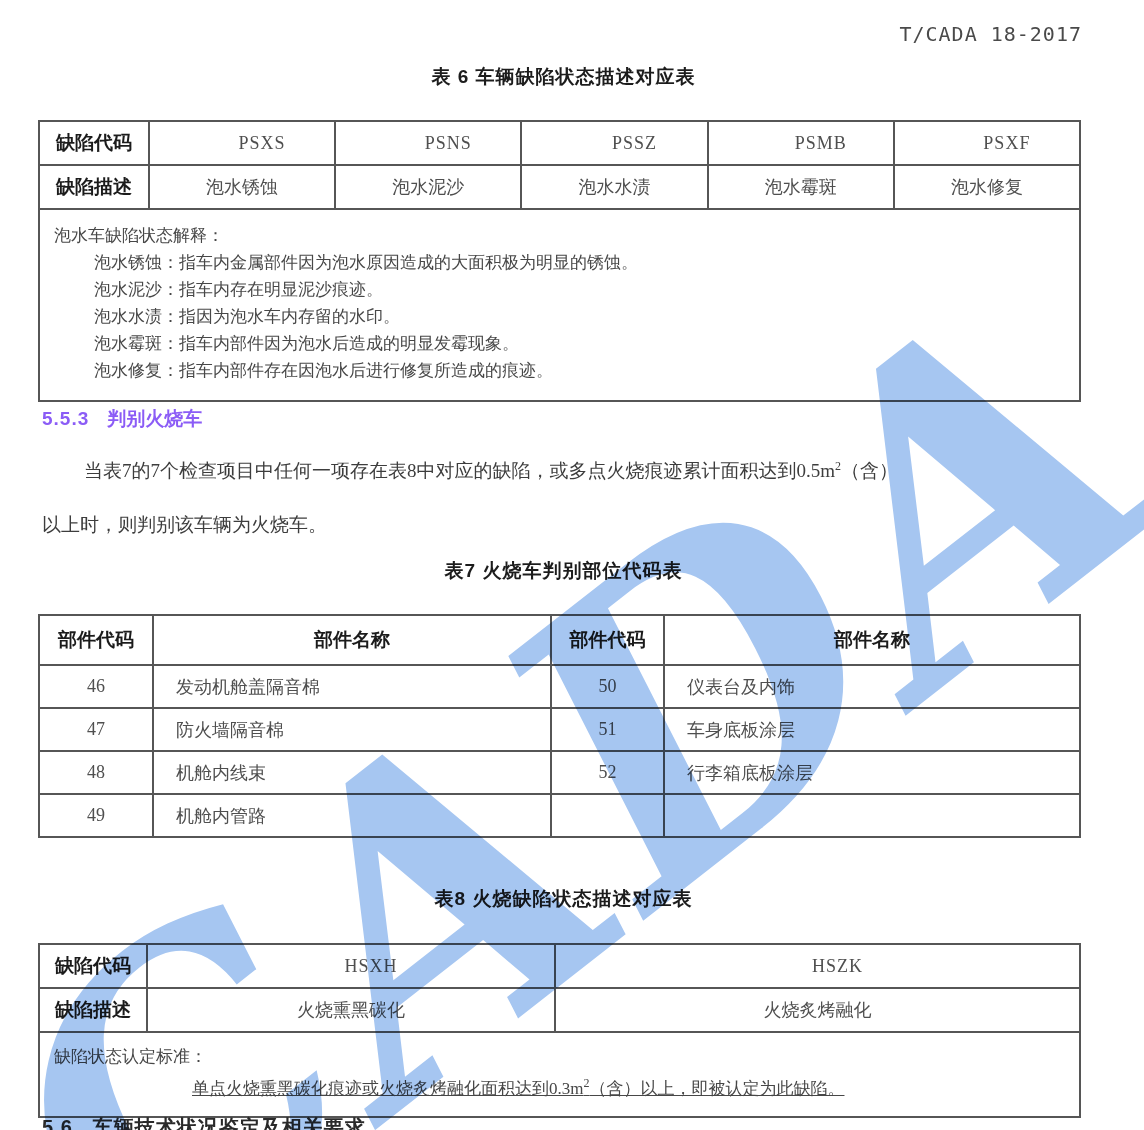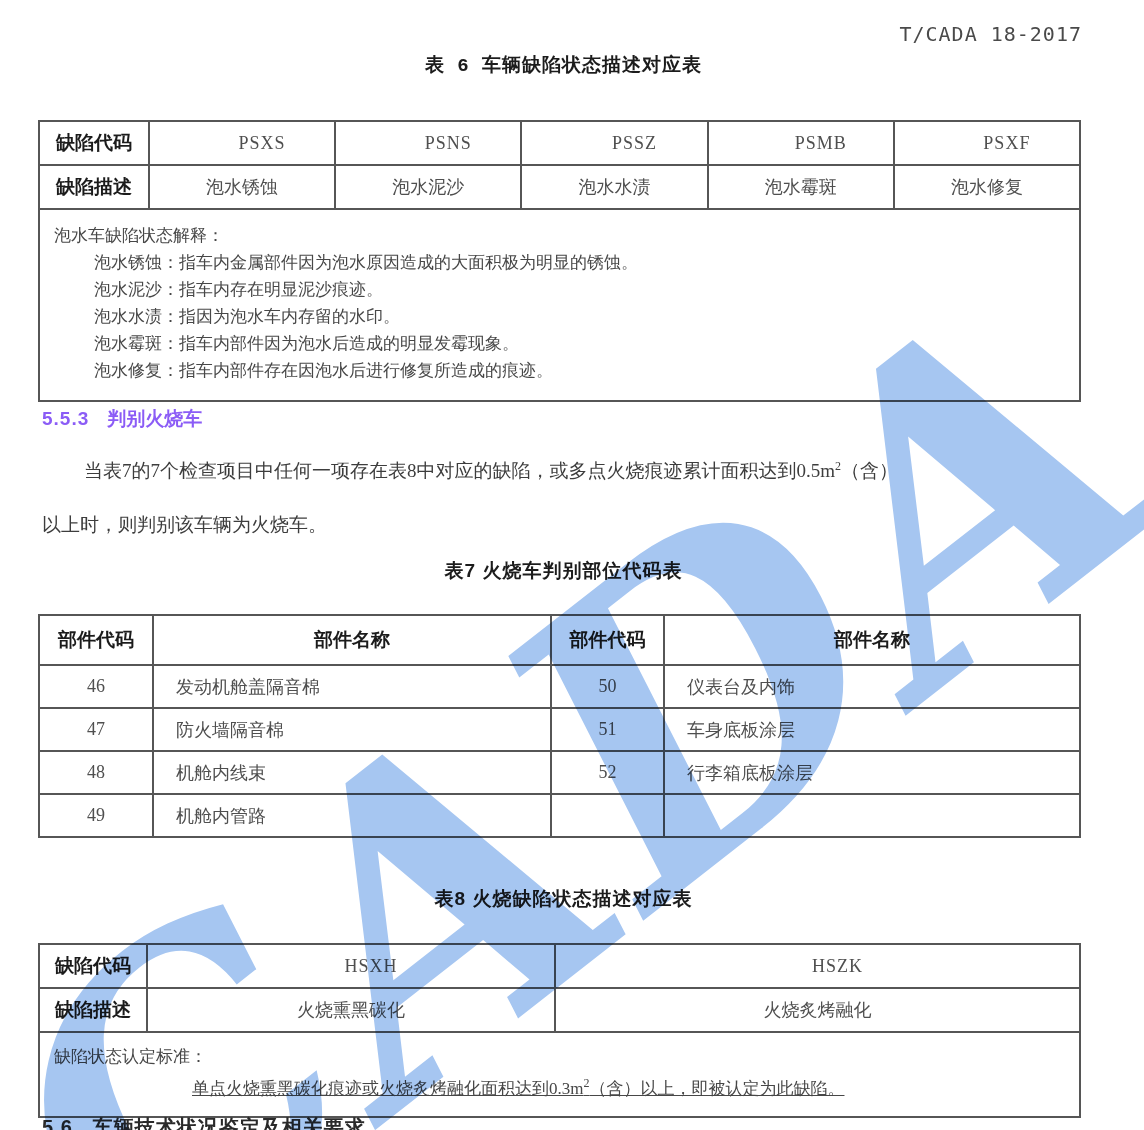--- a/index.html
+++ b/index.html
@@ -15,21 +15,21 @@
     position:absolute;top:22px;right:62px;
     font-family:"DejaVu Sans Mono","Liberation Mono",monospace;
     font-size:20px;letter-spacing:1px;color:#4a4a4a;
   }
 
   .tbl-title{
     position:absolute;left:42px;width:1043px;text-align:center;
     font-family:"Liberation Sans","DejaVu Sans",sans-serif;
     font-weight:bold;font-size:19px;color:#1c1c1c;letter-spacing:1px;
   }
-  .t6-title{top:52px;font-family:Liberation Mono, monospace;}
+  .t6-title{top:64px;}
   .t7-title{top:558px;}
   .t8-title{top:886px;}
 
   table{border-collapse:collapse;table-layout:fixed;position:absolute;left:38px;width:1043px;}
   td,th{border:2px solid #565656;padding:0;vertical-align:middle;}
 
   .t6{top:120px;}
   .t6 .rowlabel,.t8 .rowlabel{
     font-family:"Liberation Sans","DejaVu Sans",sans-serif;
     font-weight:bold;font-size:19px;color:#1b1b1b;text-align:center;

